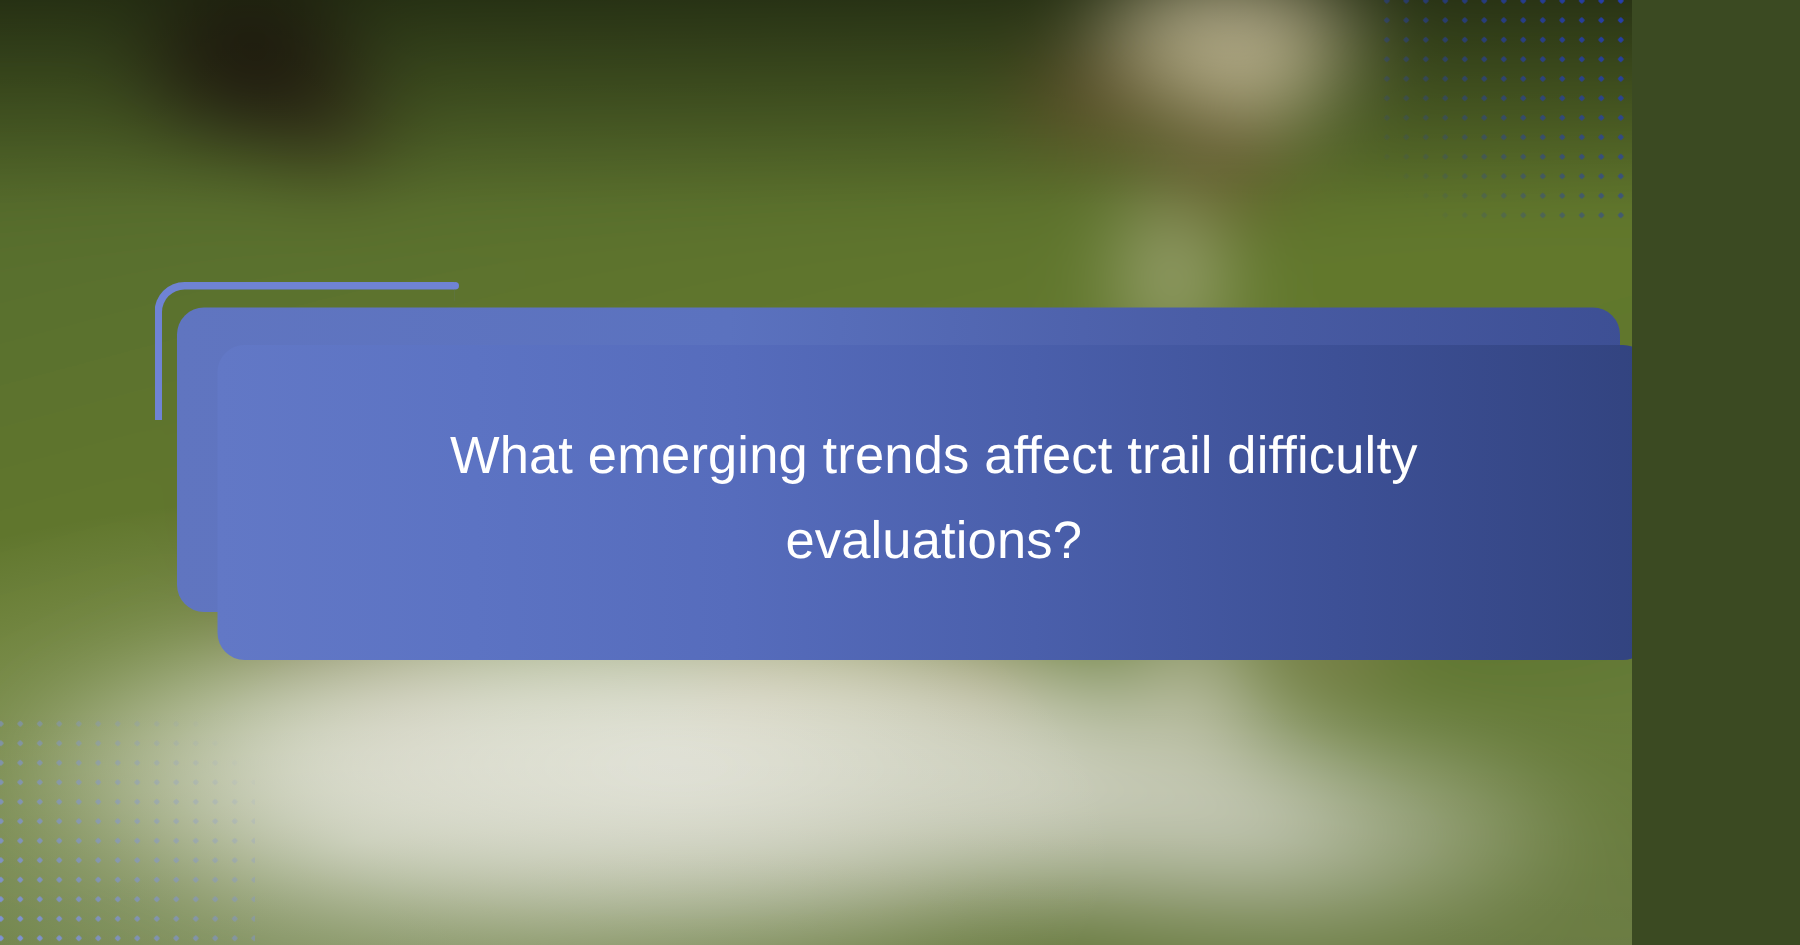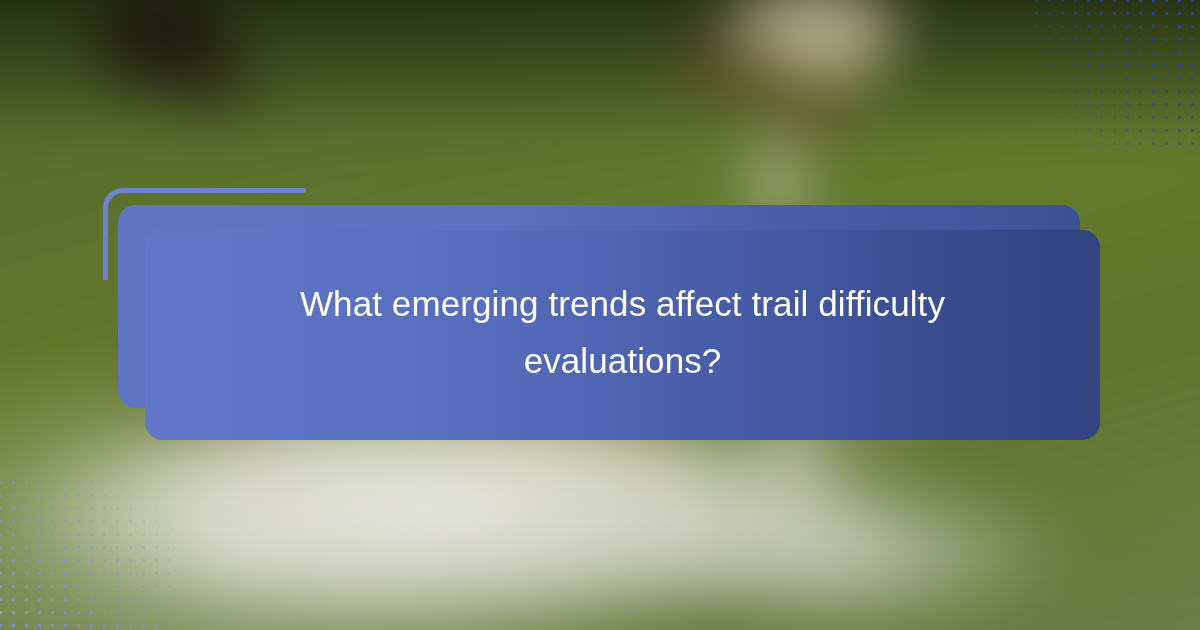--- a/index.html
+++ b/index.html
@@ -6,21 +6,21 @@
 
   html, body {
     width:1200px; height:630px;
     overflow:hidden;
     background:#3b4a22;
     font-family:"Liberation Sans", sans-serif;
   }
 
   #stage {
     position:relative;
-    width:1200px; height:630px;
+    width:1088px; height:630px;
     overflow:hidden;
   }
 
   
   .photo-bg {
     position:absolute; inset:-60px;
     background:
       
       radial-gradient(ellipse 560px 150px at 520px 560px, rgba(236,235,228,.95) 0%, rgba(228,227,219,.8) 45%, rgba(200,202,190,0) 78%),
       radial-gradient(ellipse 300px 110px at 880px 600px, rgba(226,226,220,.85) 0%, rgba(214,214,206,0) 75%),

